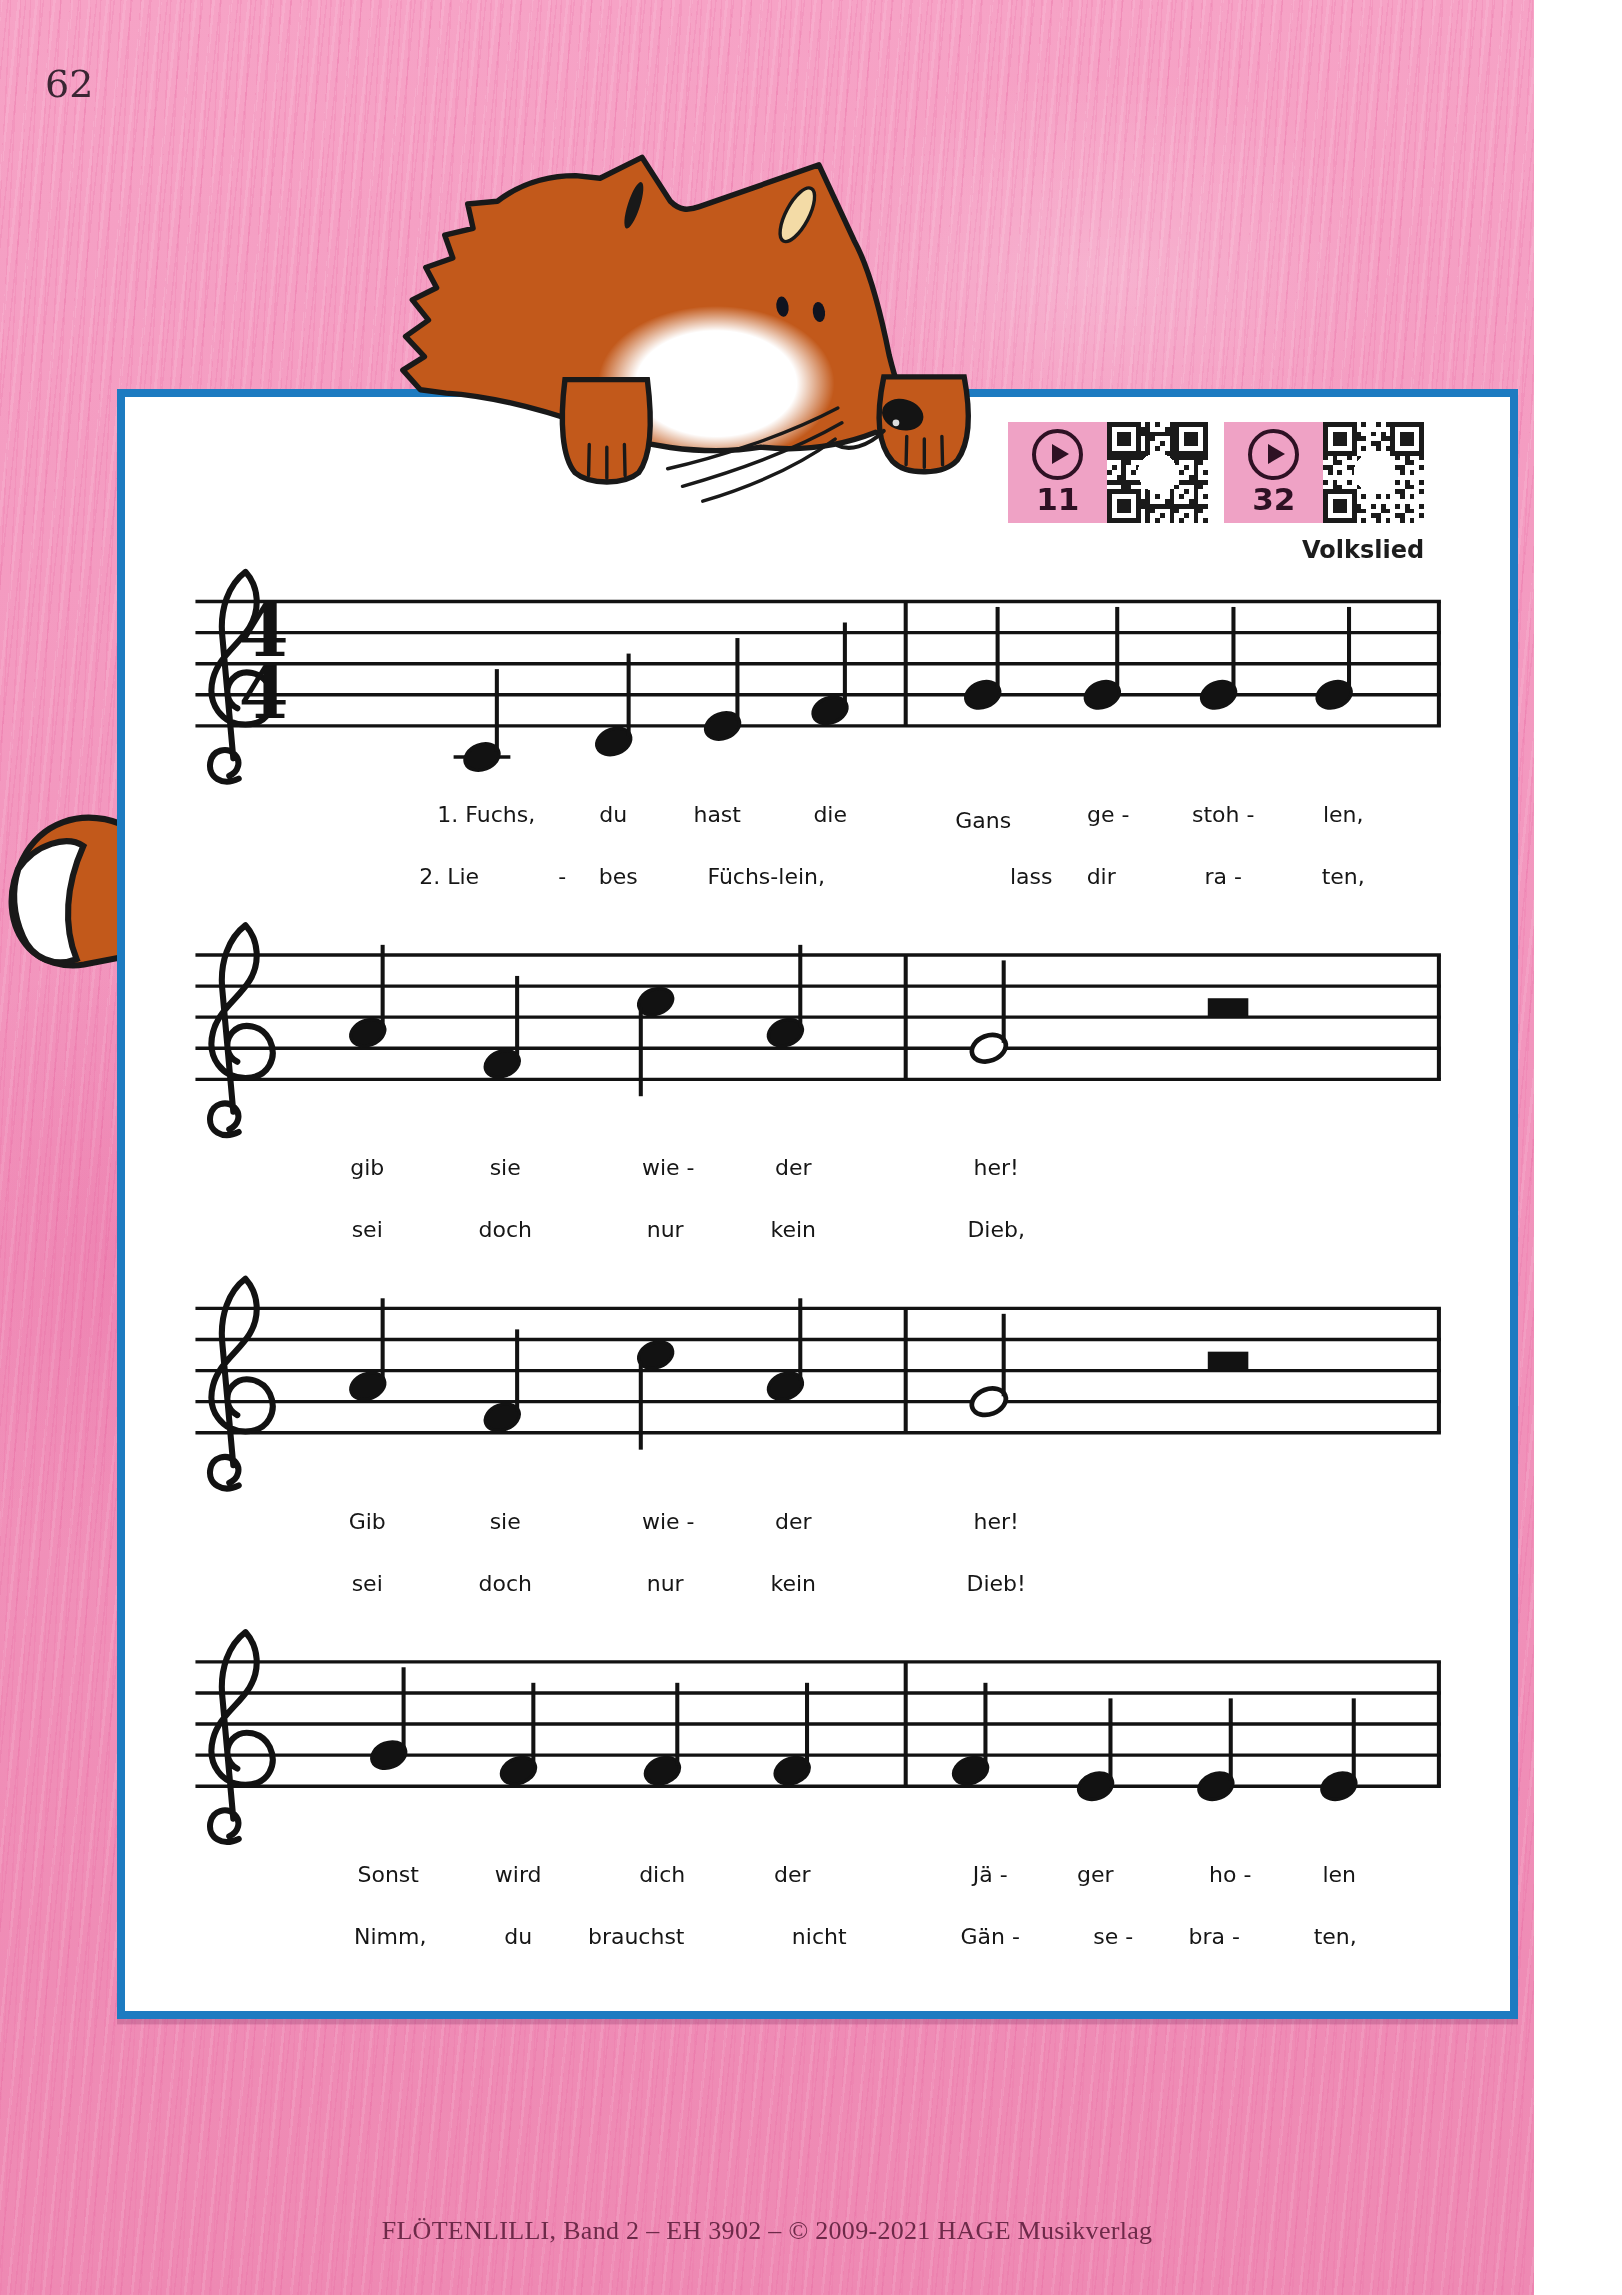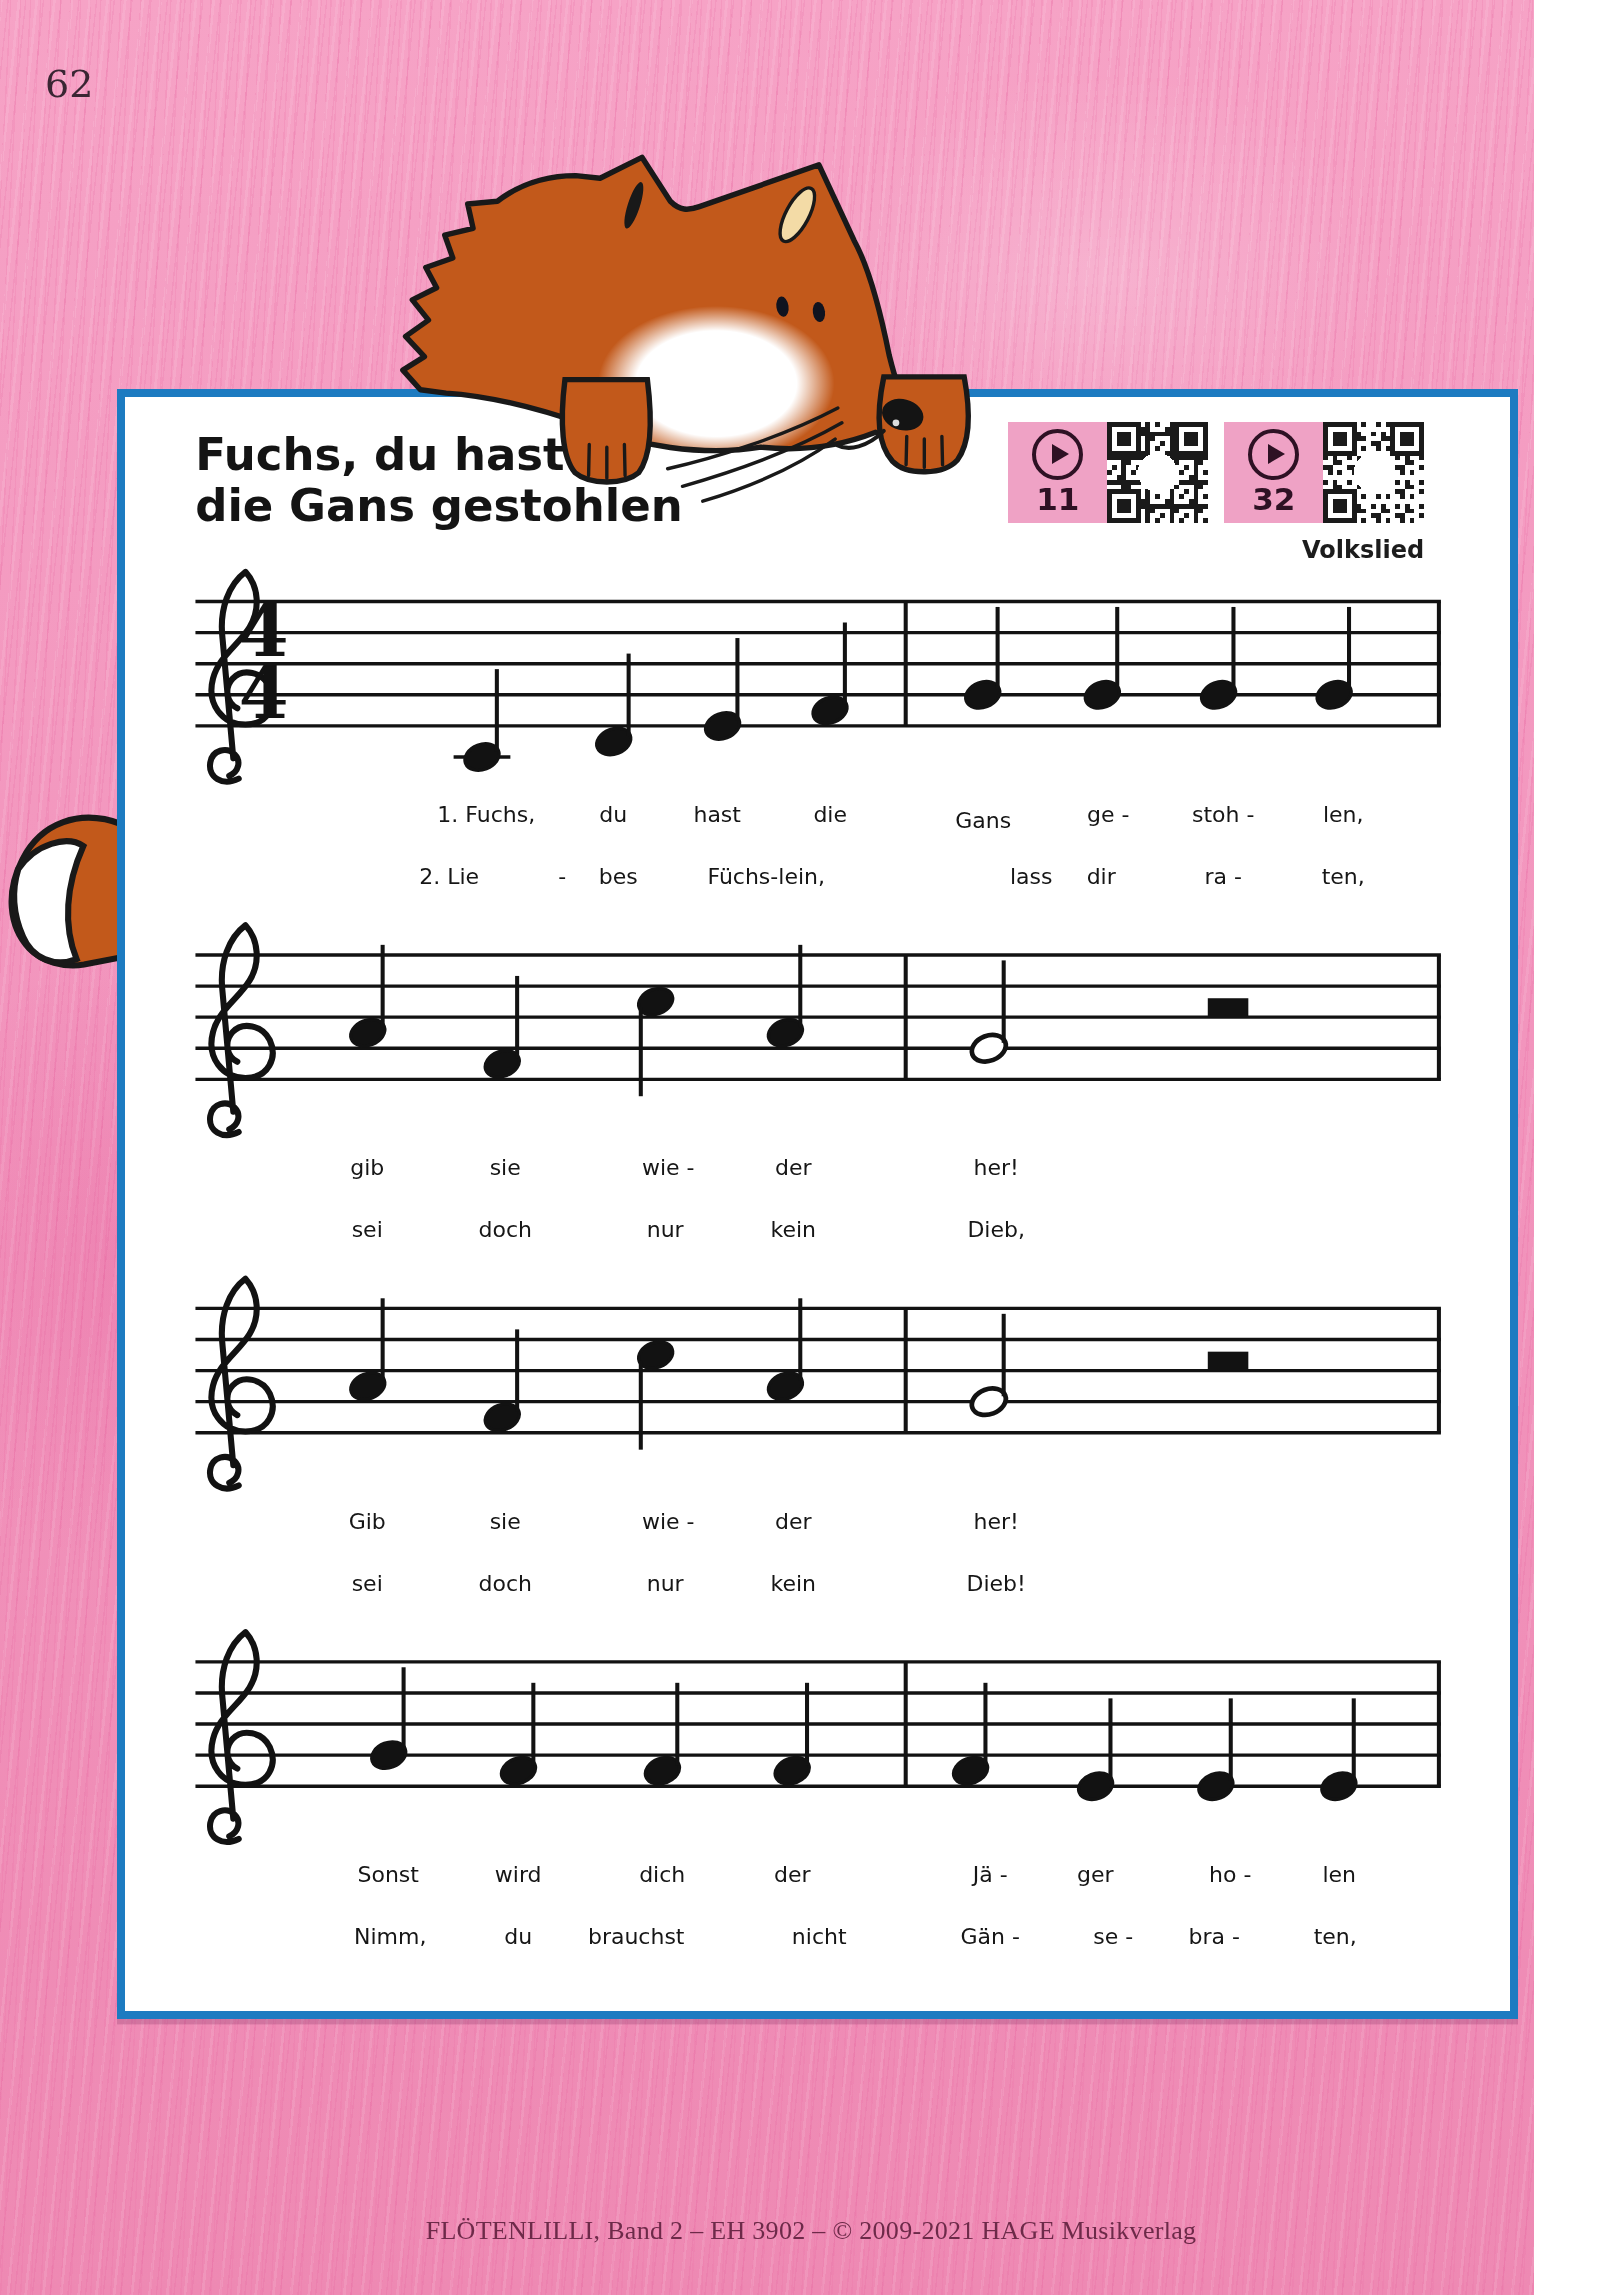--- a/index.html
+++ b/index.html
@@ -22,43 +22,39 @@
   .play-circle{width:51px;height:51px;border:4.7px solid #2e1124;border-radius:50%;display:flex;align-items:center;justify-content:center;box-sizing:border-box;}
   .tri{width:0;height:0;border-left:17px solid #2e1124;border-top:10px solid transparent;border-bottom:10px solid transparent;margin-left:4.7px;}
   .num{font-size:31px;font-weight:bold;color:#2e1124;margin-top:1.4px;}
   .qr{width:101px;height:101px;background:#fff;}
   .qr svg{width:101px;height:101px;display:block;}
   .attribution{position:absolute;top:148px;right:93px;font-size:24px;font-weight:bold;color:#1c1c1c;}
   .score{position:absolute;left:0;top:0;pointer-events:none;}
   .tsig{font:bold 106px "DejaVu Serif",serif;fill:#121212;text-anchor:middle;}
   .lyric{position:absolute;transform:translateX(-50%);font-size:22px;color:#161616;white-space:nowrap;}
   .footer{position:absolute;left:0;top:2216px;width:100%;text-align:center;
-    font:26px "Liberation Serif",serif;color:#6d2a49;letter-spacing:0.3px;padding-left:44px;}
+    font:26px "Liberation Serif",serif;color:#6d2a49;letter-spacing:0.3px;}
   .fox{position:absolute;left:365px;top:139px;z-index:3;}
   .tail{position:absolute;left:0px;top:804px;z-index:1;}
 </style>
 </head>
 <body>
 
 <div class="page">
 
   <div class="page-number">62</div>
 
   <svg class="tail" width="122" height="166" viewBox="0 0 180 245">
     <path d="M 180 30 C 118 6 60 28 33 82 C 9 128 12 180 43 213 C 62 233 95 242 124 237 L 180 226 Z" fill="#c2591b" stroke="#191919" stroke-width="9"></path>
     <path d="M 27 96 C 53 58 99 46 123 62 C 97 120 93 180 113 229 C 80 242 47 227 34 196 C 20 164 17 128 27 96 Z" fill="#ffffff" stroke="#191919" stroke-width="9"></path>
   </svg>
 
   <div class="card">
     <div class="layer">
 
-      <div class="title">
-        <div>Fuchs, du hast</div>
-        <div>die Gans gestohlen</div>
-      </div>
 
       <div class="audio" style="left:892px">
         <div class="badge">
           <span class="play-circle">
               <span class="tri"></span>
             </span>
           <span class="num">11</span>
         </div>
         <div class="qr">
             <svg viewBox="0 0 21 21" shape-rendering="crispEdges">

